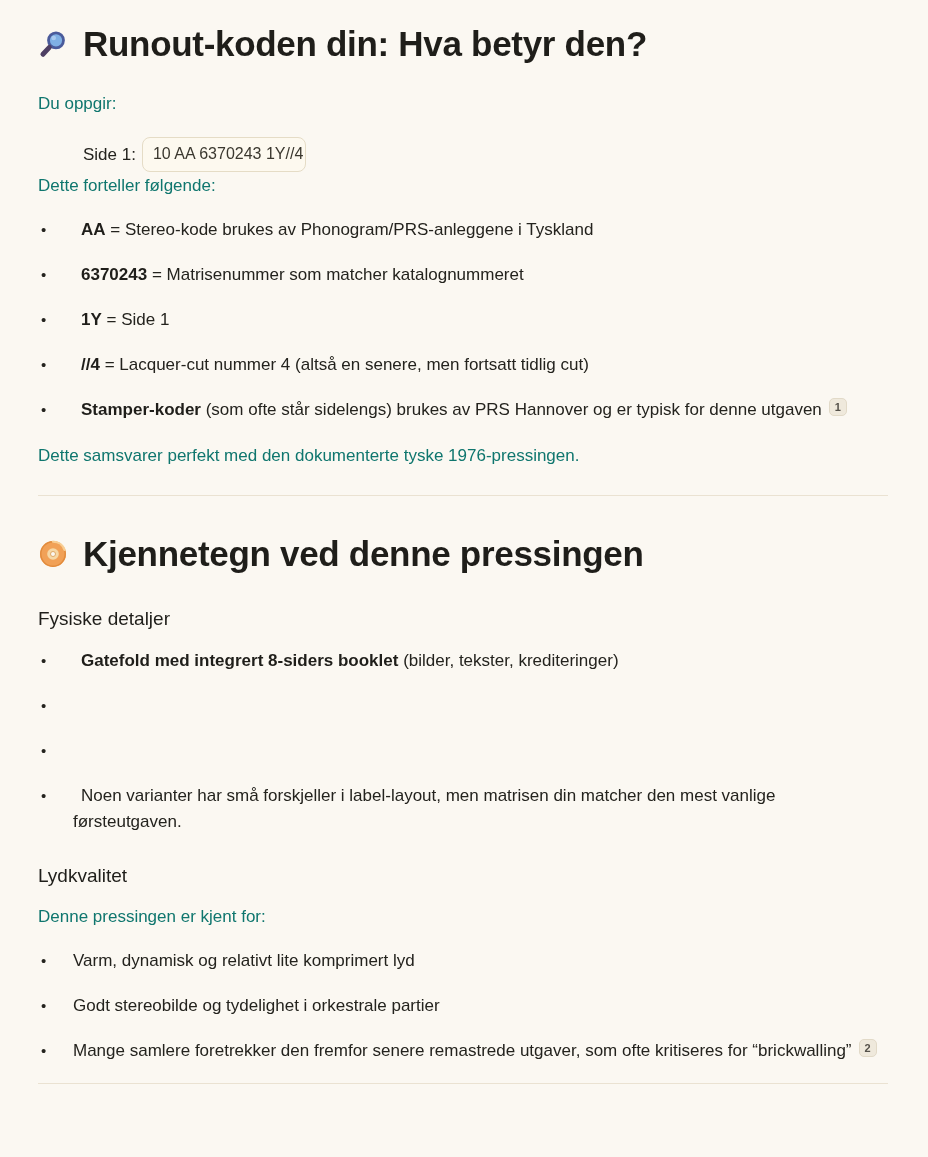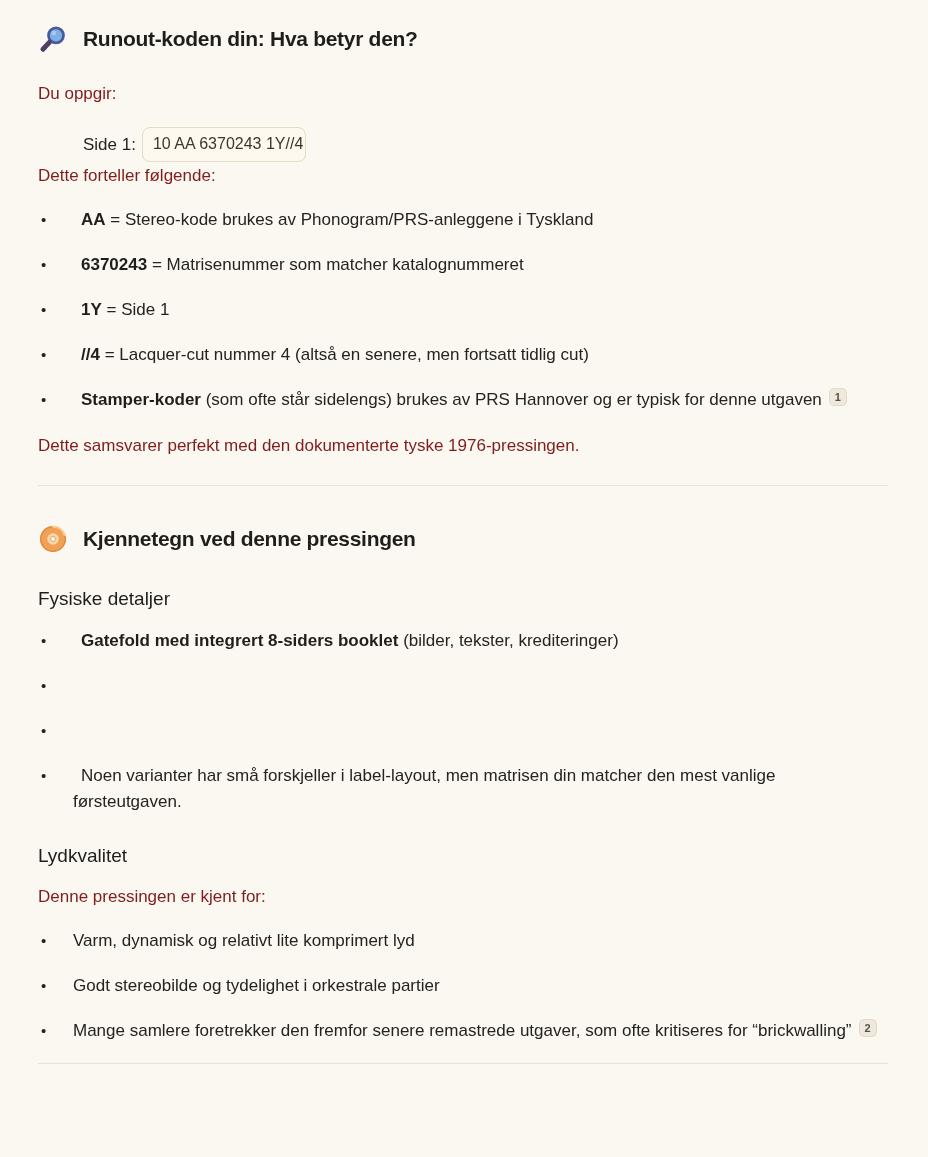--- a/index.html
+++ b/index.html
@@ -8,23 +8,23 @@
     height: 1157px;
     background: #FBF8F2;
     font-family: "Liberation Sans", sans-serif;
     color: #24231E;
     overflow: hidden;
   }
   .content { padding: 24px 40px 0 38px; }
 
   .section-header { display: flex; align-items: center; gap: 15px; margin: 0 0 26px 0; }
   .section-header .hicon { width: 30px; height: 30px; flex-shrink: 0; display: inline-flex; }
-  .section-header h2 { font-size: 21px; font-weight: 700; letter-spacing: -0.3px; color: #1F1E1A; }
+  .section-header h2 { font-size: 35px; font-weight: 700; letter-spacing: -0.3px; color: #1F1E1A; }
 
-  p.body-text { font-size: 17px; line-height: 27px; color: #7f1d1d; }
+  p.body-text { font-size: 17px; line-height: 27px; color: #0f766e; }
   .mb20 { margin-bottom: 20px; }
 
   .code-line { font-size: 17px; line-height: 30px; }
   .code-line .side-label { font-weight: 400; margin-left: 45px; }
   .code-chip {
     display: inline-block;
     background: #FDF9EF;
     border: 1px solid #E5DCC6;
     border-radius: 8px;
     padding: 1px 2px 2px 10px;

